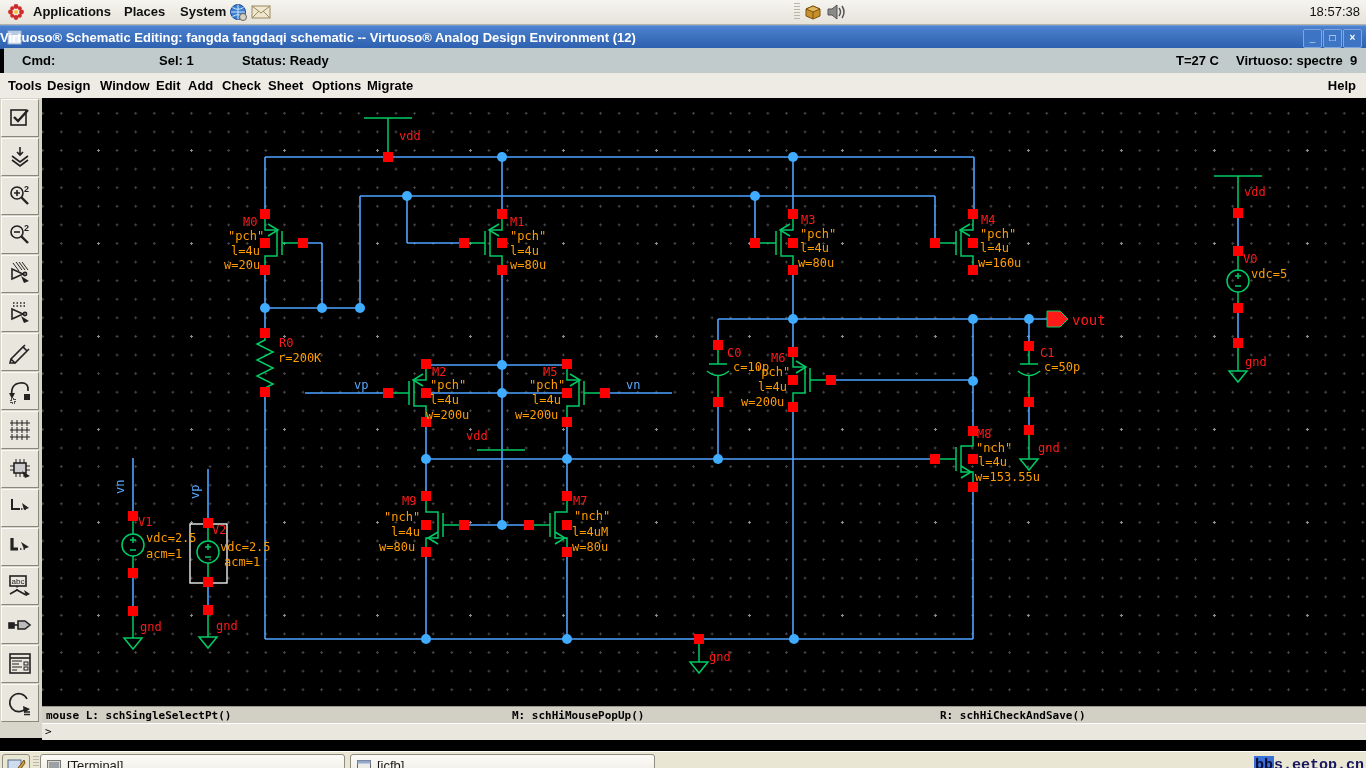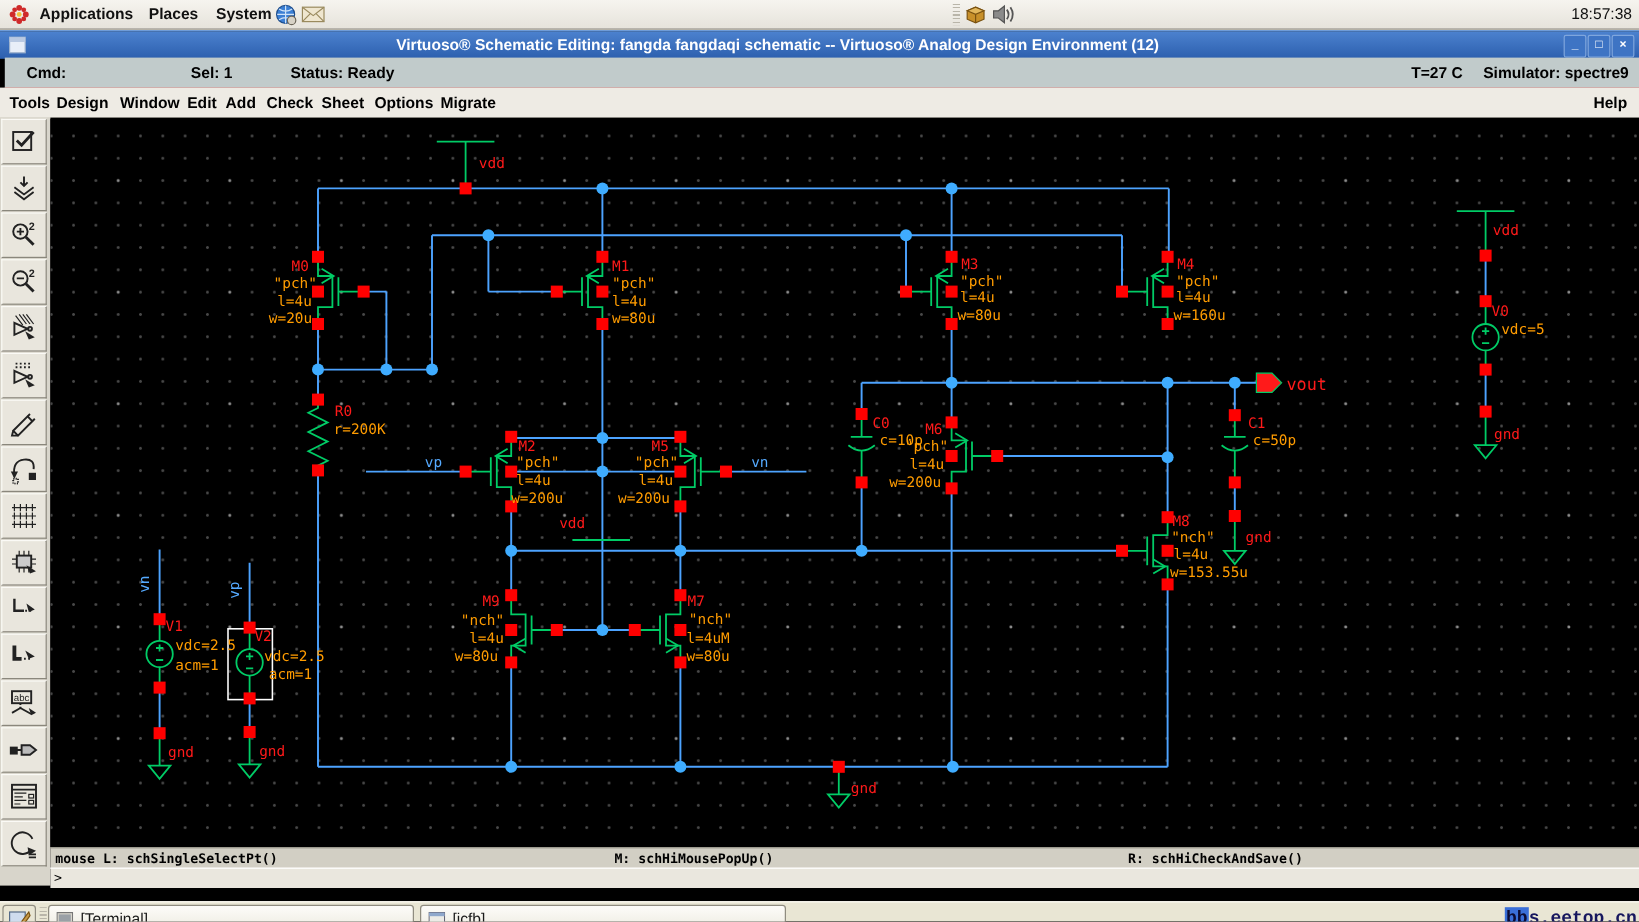--- a/index.html
+++ b/index.html
@@ -11,21 +11,21 @@
   #panel{left:0;top:0;width:1366px;height:24px;background:linear-gradient(#f6f4ef,#e6e3db);
          border-bottom:1px solid #b5b1a5;}
   .panel-menu{position:absolute;top:0;height:24px;line-height:24px;font-size:13px;font-weight:bold;color:#111;padding:0 6px;}
   #clock{position:absolute;right:6px;top:0;height:24px;line-height:24px;font-size:13px;color:#111;}
   .grip{position:absolute;top:3px;width:6px;height:18px;
         background:repeating-linear-gradient(#b9b5a9 0 1px,transparent 1px 3px);}
 
   
   #titlebar{left:0;top:25px;width:1366px;height:23px;background:linear-gradient(#4c82cf,#2c5fae);
             border-top:1px solid #6f9cd8;}
-  #title-text{position:absolute;left:0;right:70px;top:0;height:23px;line-height:23px;text-align:center;
+  #title-text{position:absolute;left:0;right:70px;top:0;height:23px;line-height:23px;
               color:#fff;font-weight:bold;font-size:13px;white-space:nowrap;}
   .tb-btn{position:absolute;top:3px;width:17px;height:17px;background:#3e74c4;border:1px solid #7fa6dd;
           border-radius:2px;color:#fff;font-size:10px;line-height:15px;text-align:center;font-weight:bold;}
 
   
   #cmdbar{left:4px;top:48px;width:1366px;height:25px;background:#c1cbcb;border-bottom:1px solid #b91c1c;}
   #cmdbar span{position:absolute;top:0;height:25px;line-height:25px;font-size:13px;font-weight:bold;color:#000;white-space:nowrap;}
 
   
   #menubar{left:0;top:73px;width:1366px;height:25px;background:#eeebe4;border-bottom:1px solid #c9c5b9;}
@@ -118,21 +118,21 @@
   <div class="tb-btn" style="right:44px">_</div>
   <div class="tb-btn" style="right:24px">□</div>
   <div class="tb-btn" style="right:4px">×</div>
 </div>
 
 <div id="cmdbar" class="abs">
   <span style="left:18px">Cmd:</span>
   <span style="left:155px">Sel: 1</span>
   <span style="left:238px">Status: Ready</span>
   <span style="left:1172px">T=27 C</span>
-  <span style="left:1232px">Simulator: spectre</span>
+  <span style="left:1232px">Virtuoso: spectre</span>
   <span style="left:1346px">9</span>
 </div>
 
 <div id="menubar" class="abs">
   <span style="left:8px">Tools</span>
   <span style="left:47px">Design</span>
   <span style="left:100px">Window</span>
   <span style="left:156px">Edit</span>
   <span style="left:188px">Add</span>
   <span style="left:222px">Check</span>

